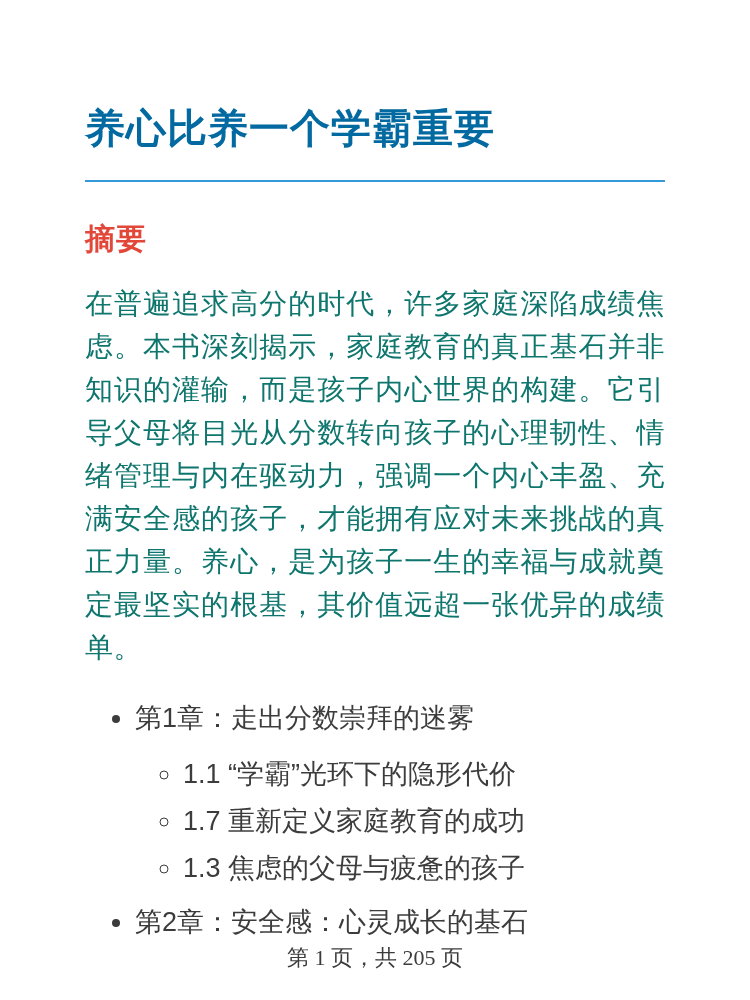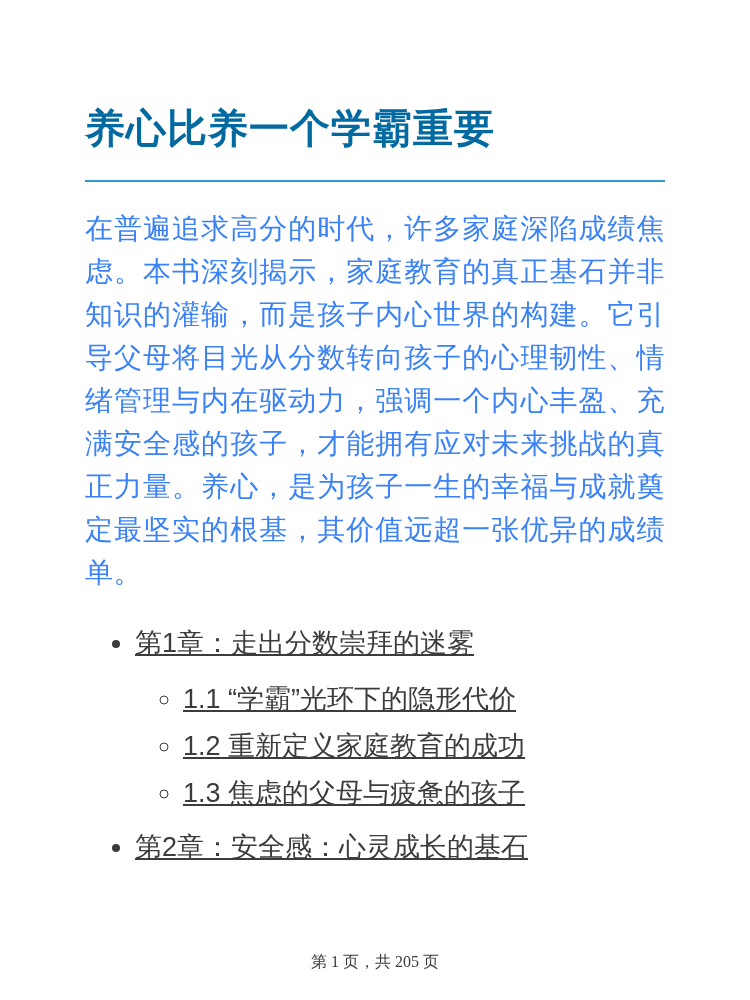--- a/index.html
+++ b/index.html
@@ -32,70 +32,71 @@
     font-weight: 700;
     color: #e2483a;
     line-height: 1.15;
     margin-top: 40px;
     letter-spacing: 1px;
   }
   p.abstract-body {
     margin-top: 25px;
     font-size: 28px;
     line-height: 43px;
-    color: #3b82f6;
+    color: #0f766e;
     text-align: justify;
     letter-spacing: 0.5px;
   }
   ul.toc-list {
     margin-top: 28px;
     padding-left: 50px;
     list-style: disc;
     font-size: 27px;
     color: #3c3c3c;
     line-height: 42px;
   }
-  ul.toc-list > li { margin-bottom: 12px; text-decoration: underline; }
+  ul.toc-list > li { margin-bottom: 12px; }
   ul.toc-sublist {
     margin-top: 14px;
     padding-left: 48px;
     list-style: circle;
   }
   ul.toc-sublist > li { margin-bottom: 5px; }
   .page-footer {
     position: absolute;
     bottom: 27px;
     left: 0;
     width: 750px;
     text-align: center;
     font-family: "Liberation Serif", "DejaVu Serif", serif;
-    font-size: 16px;
+    font-size: 22px;
     color: #3b3b3b;
     margin-top: 31px;
   }
 </style>
 </head>
 <body>
 
 <div class="page">
 
   <h1 class="doc-title">养心比养一个学霸重要</h1>
 
   <hr class="title-rule">
 
+  <h2 class="section-heading">摘要</h2>
 
   <p class="abstract-body">在普遍追求高分的时代，许多家庭深陷成绩焦虑。本书深刻揭示，家庭教育的真正基石并非知识的灌输，而是孩子内心世界的构建。它引导父母将目光从分数转向孩子的心理韧性、情绪管理与内在驱动力，强调一个内心丰盈、充满安全感的孩子，才能拥有应对未来挑战的真正力量。养心，是为孩子一生的幸福与成就奠定最坚实的根基，其价值远超一张优异的成绩单。</p>
 
 
   <ul class="toc-list">
     <li>
       <span>第1章：走出分数崇拜的迷雾</span>
       <ul class="toc-sublist">
         <li>1.1 “学霸”光环下的隐形代价</li>
-        <li>1.2 重新定义家庭教育的成功</li>
+        <li>1.7 重新定义家庭教育的成功</li>
         <li>1.3 焦虑的父母与疲惫的孩子</li>
       </ul>
     </li>
     <li>
       <span>第2章：安全感：心灵成长的基石</span>
     </li>
   </ul>
 
 </div>
 

